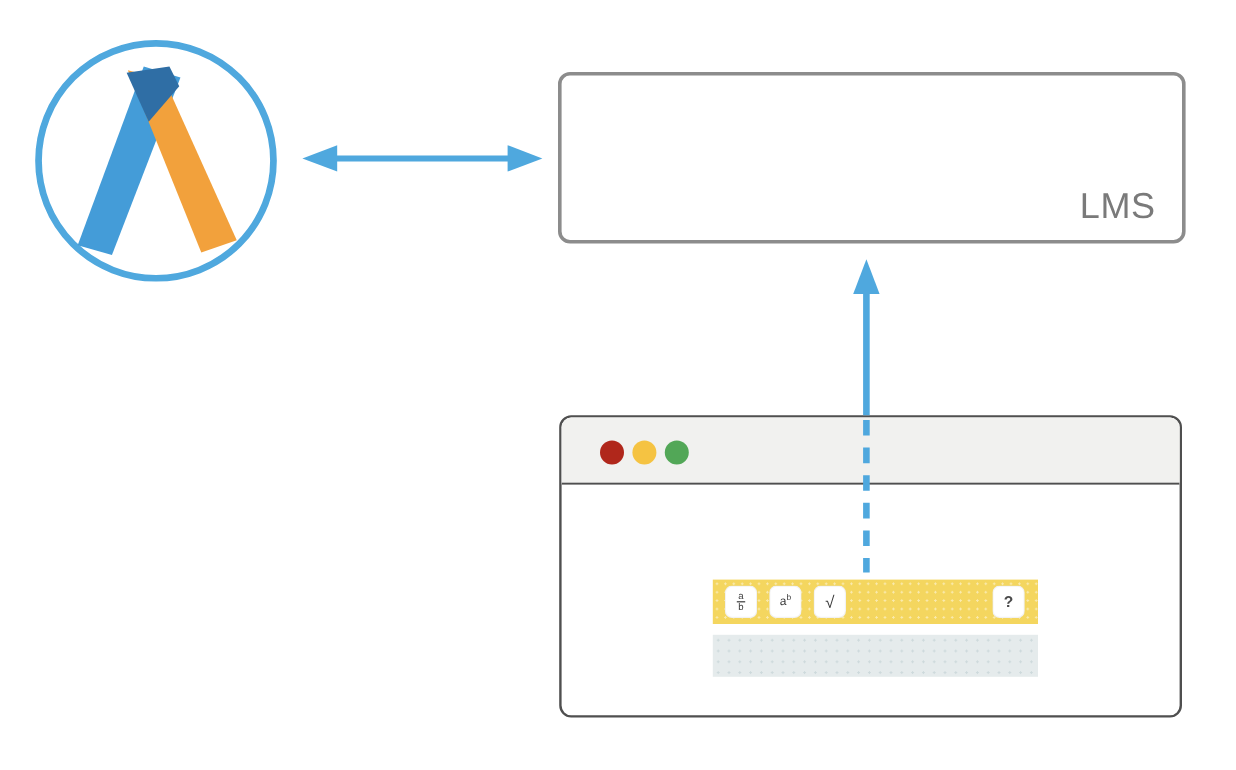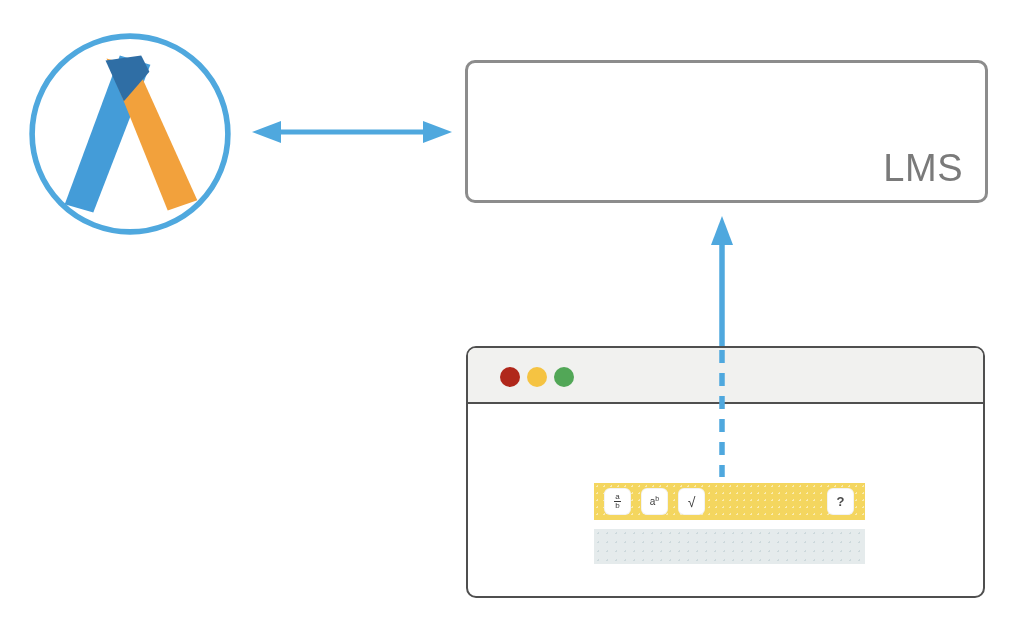--- a/index.html
+++ b/index.html
@@ -48,21 +48,21 @@
     height: 143px;
     box-sizing: border-box;
     border: 3px solid #8C8C8C;
     border-radius: 10px;
     background: #ffffff;
   }
   .lms-label {
     position: absolute;
     right: 22px;
     bottom: 10px;
-    font-size: 38px;
+    font-size: 30px;
     color: #7A7A7A;
     letter-spacing: 0.5px;
   }
   
   .browser {
     position: absolute;
     left: 466px;
     top: 346px;
     width: 519px;
     height: 252px;

